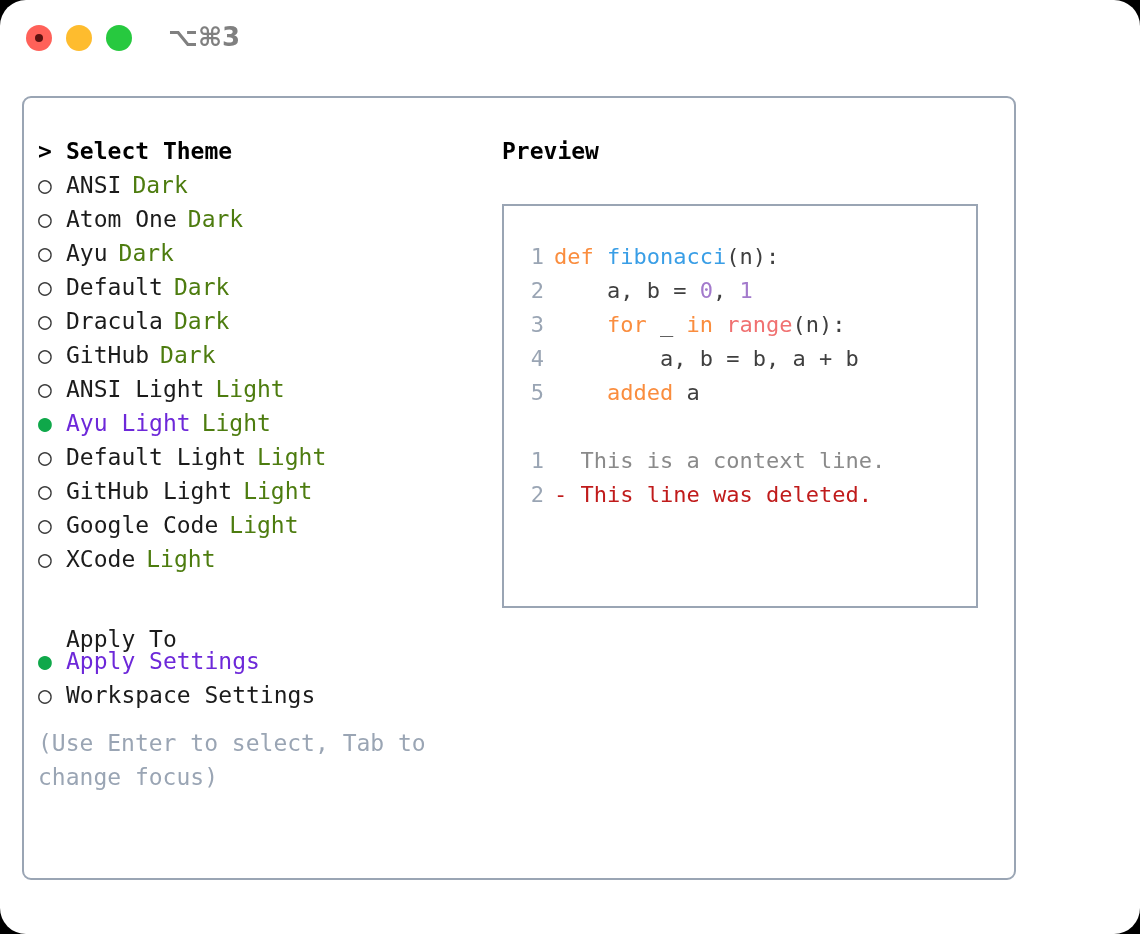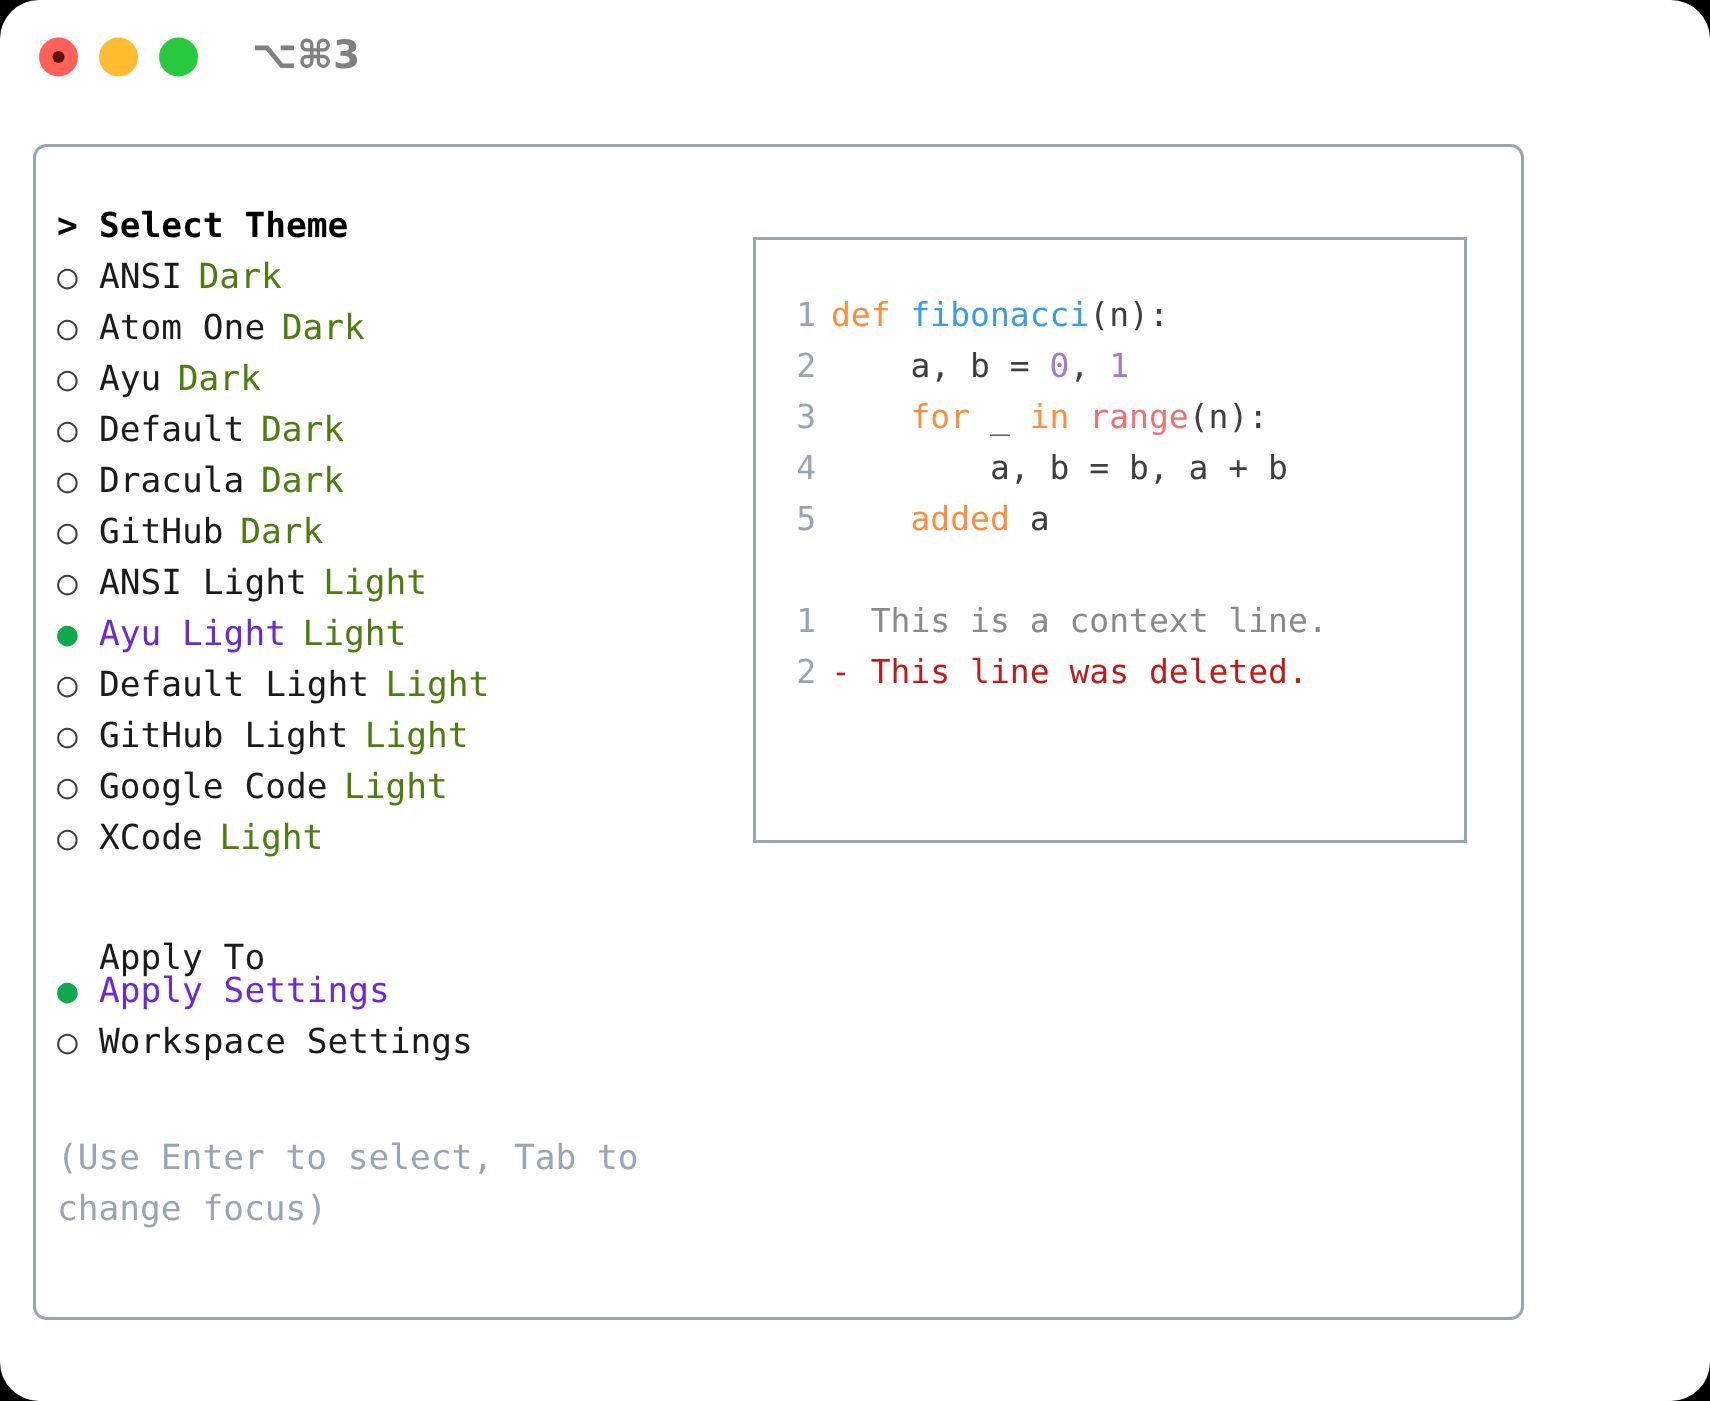--- a/index.html
+++ b/index.html
@@ -116,21 +116,21 @@
   .row.option .marker { color: #3f3f3f; }
   .row.option.selected .marker { color: #0fa84a; }
   .row.option.selected .label  { color: #6d28d9; }
 
   .row.spacer { height: 34px; }
 
   .row.subheader .marker { color: transparent; }
   .row.subheader .label { color: #1b1b1b; margin-top: 23px; }
 
   .hint {
-    margin-top: 43px;
+    margin-top: 14px;
     font-size: 23px;
     line-height: 34px;
     color: #9aa5b4;
     width: 410px;
     word-spacing: 0px;
   }
 
   
   .right-col {
     position: absolute;
@@ -138,21 +138,21 @@
     top: 36px;
     width: 500px;
   }
   .preview-title {
     font-size: 23px;
     font-weight: bold;
     color: #000000;
     line-height: 34px;
   }
   .preview-box {
-    margin-top: 24px;
+    margin-top: 36px;
     width: 476px;
     height: 404px;
     border: 2px solid #9aa5b4;
     box-sizing: border-box;
     background: #ffffff;
     padding: 34px 0 16px 14px;
   }
 
   .code-line {
     font-size: 22px;
@@ -280,20 +280,21 @@
           <div class="row option">
             <span class="marker">○</span>
             <span class="label">Workspace Settings</span>
           </div>
         </div>
 
       <div class="hint">(Use Enter to select, Tab to change focus)</div>
     </div>
 
     <div class="right-col">
+      <div class="preview-title">Preview</div>
       <div class="preview-box">
         <div id="code-block">
             <div class="code-line"><span class="ln">1</span><span class="kw">def </span><span class="fn">fibonacci</span><span class="pl">(n):</span></div>
             <div class="code-line"><span class="ln">2</span><span class="pl">    a, b = </span><span class="num">0</span><span class="pl">, </span><span class="num">1</span></div>
             <div class="code-line"><span class="ln">3</span><span class="pl">    </span><span class="kw">for </span><span class="pl">_ </span><span class="kw">in </span><span class="bi">range</span><span class="pl">(n):</span></div>
             <div class="code-line"><span class="ln">4</span><span class="pl">        a, b = b, a + b</span></div>
             <div class="code-line"><span class="ln">5</span><span class="pl">    </span><span class="kw">added </span><span class="pl">a</span></div>
           </div>
         <div class="gap"></div>
         <div id="diff-block">

